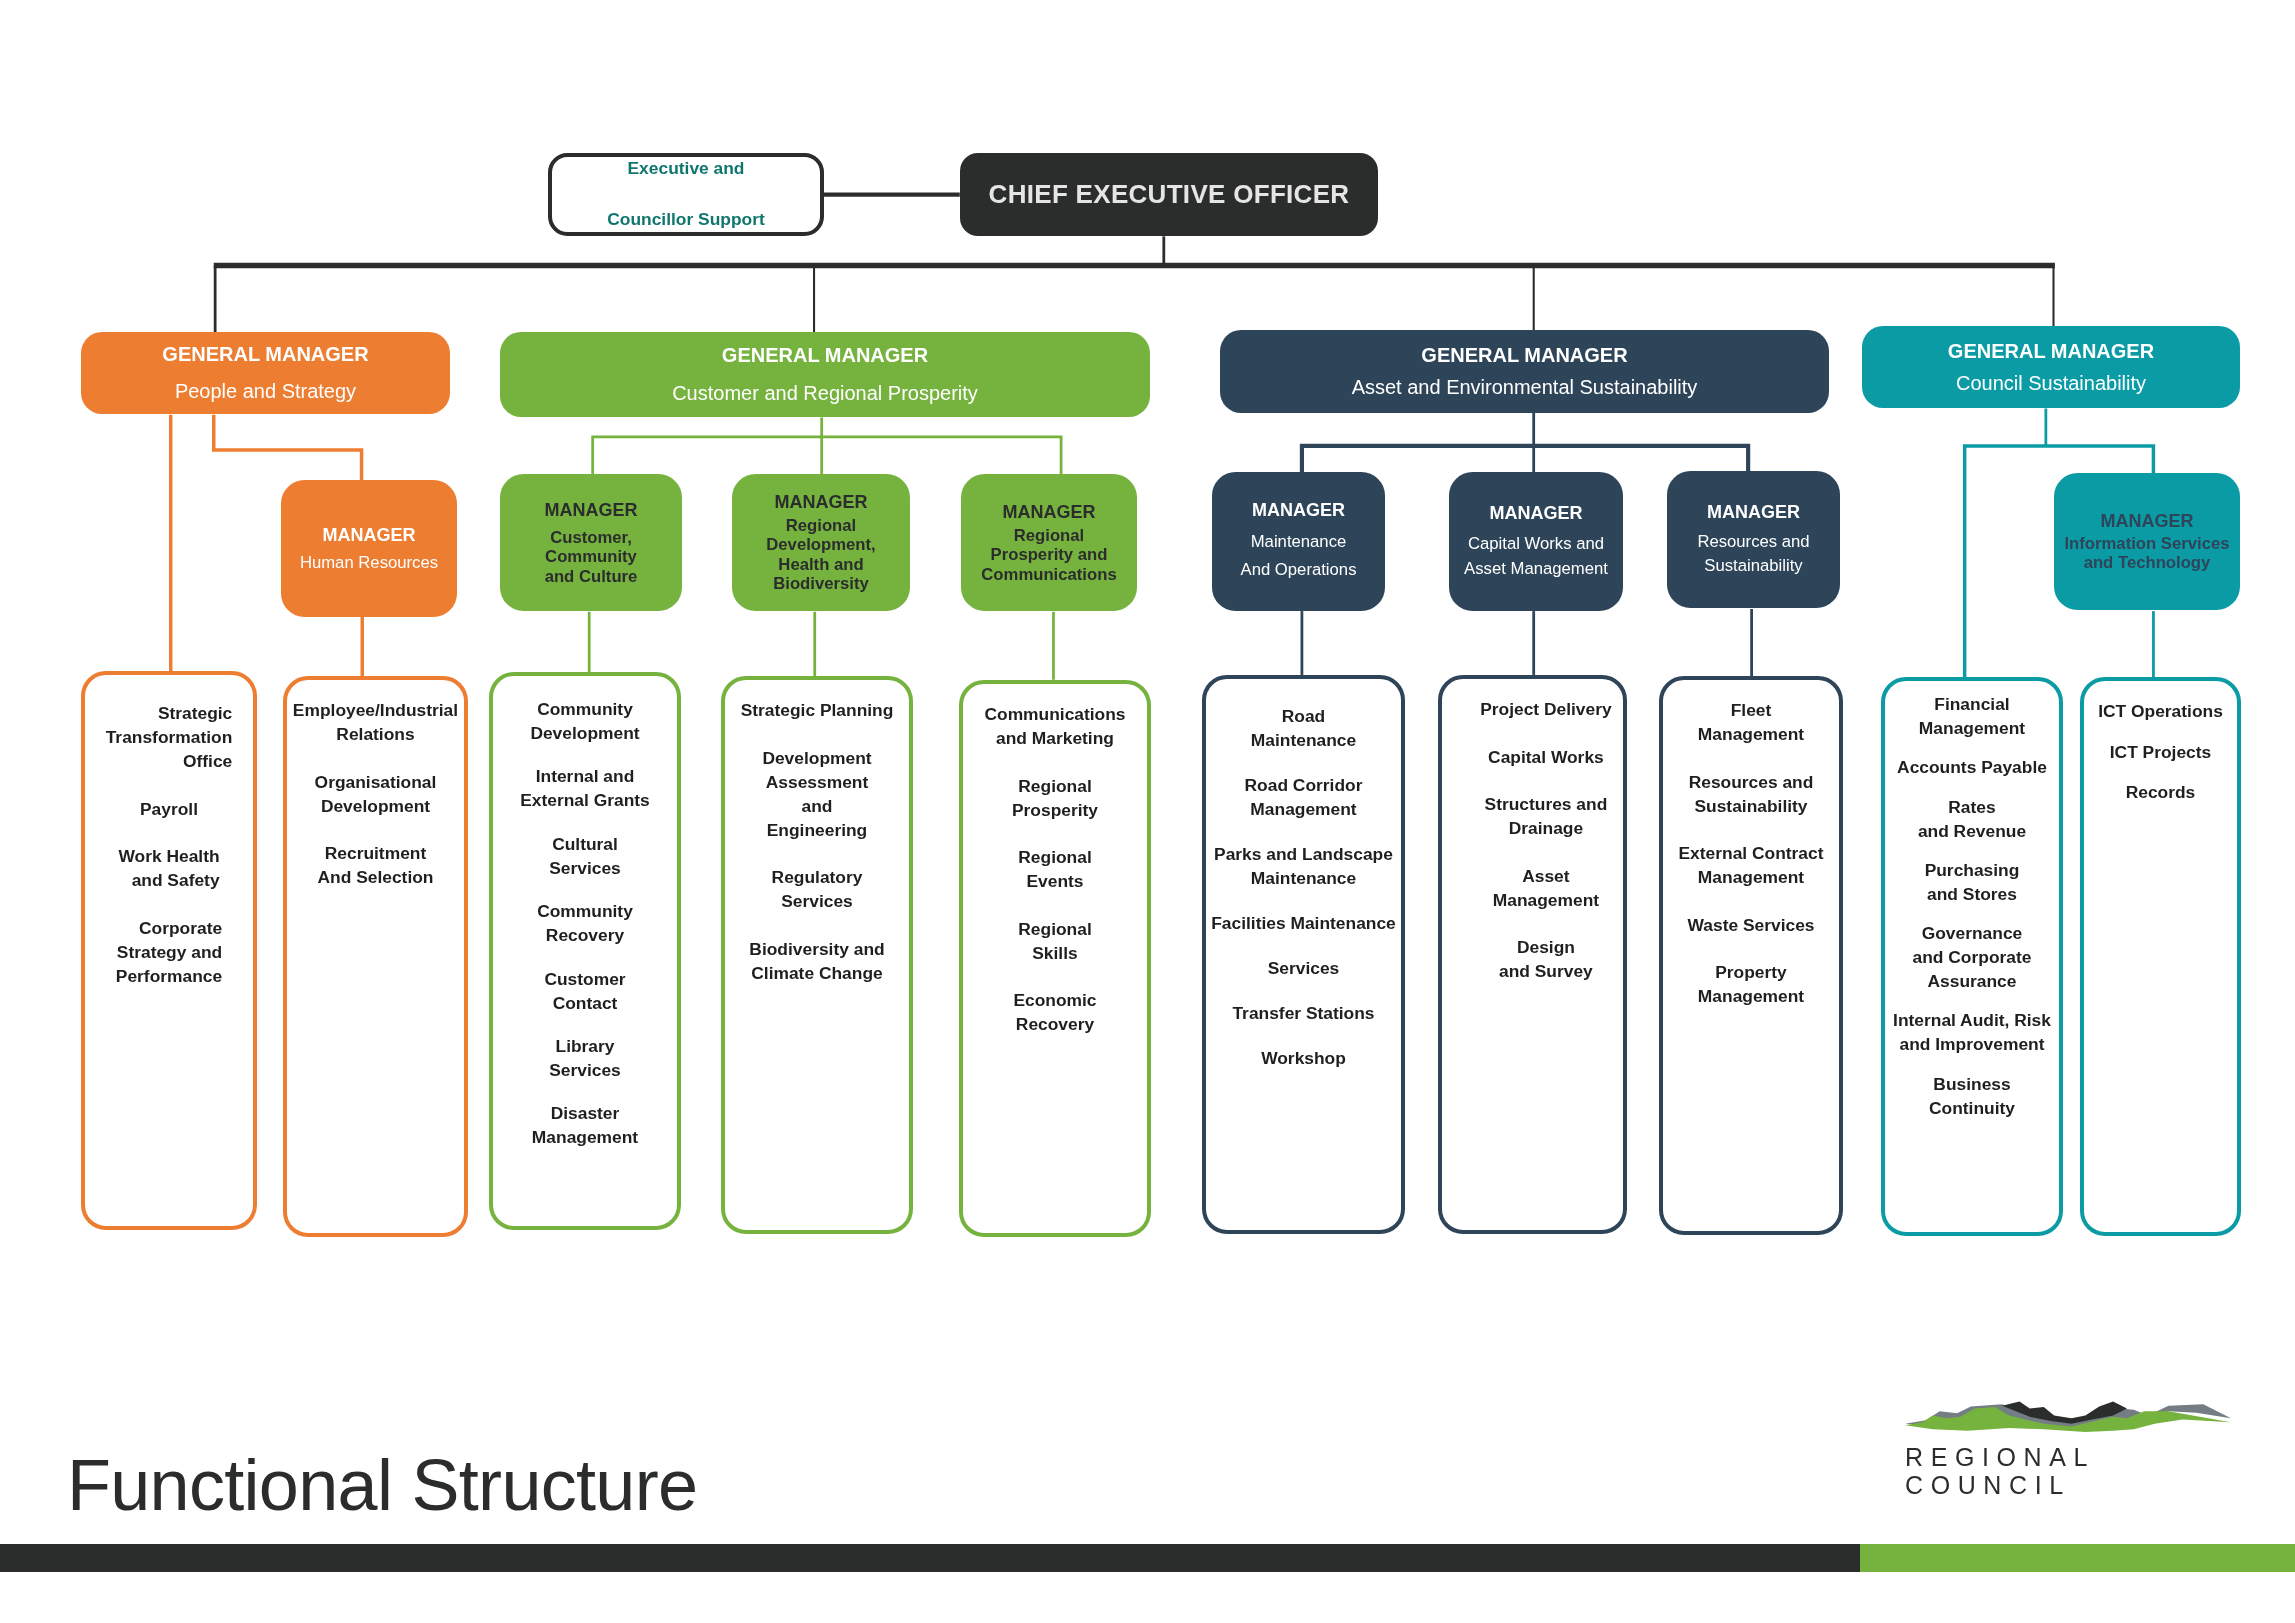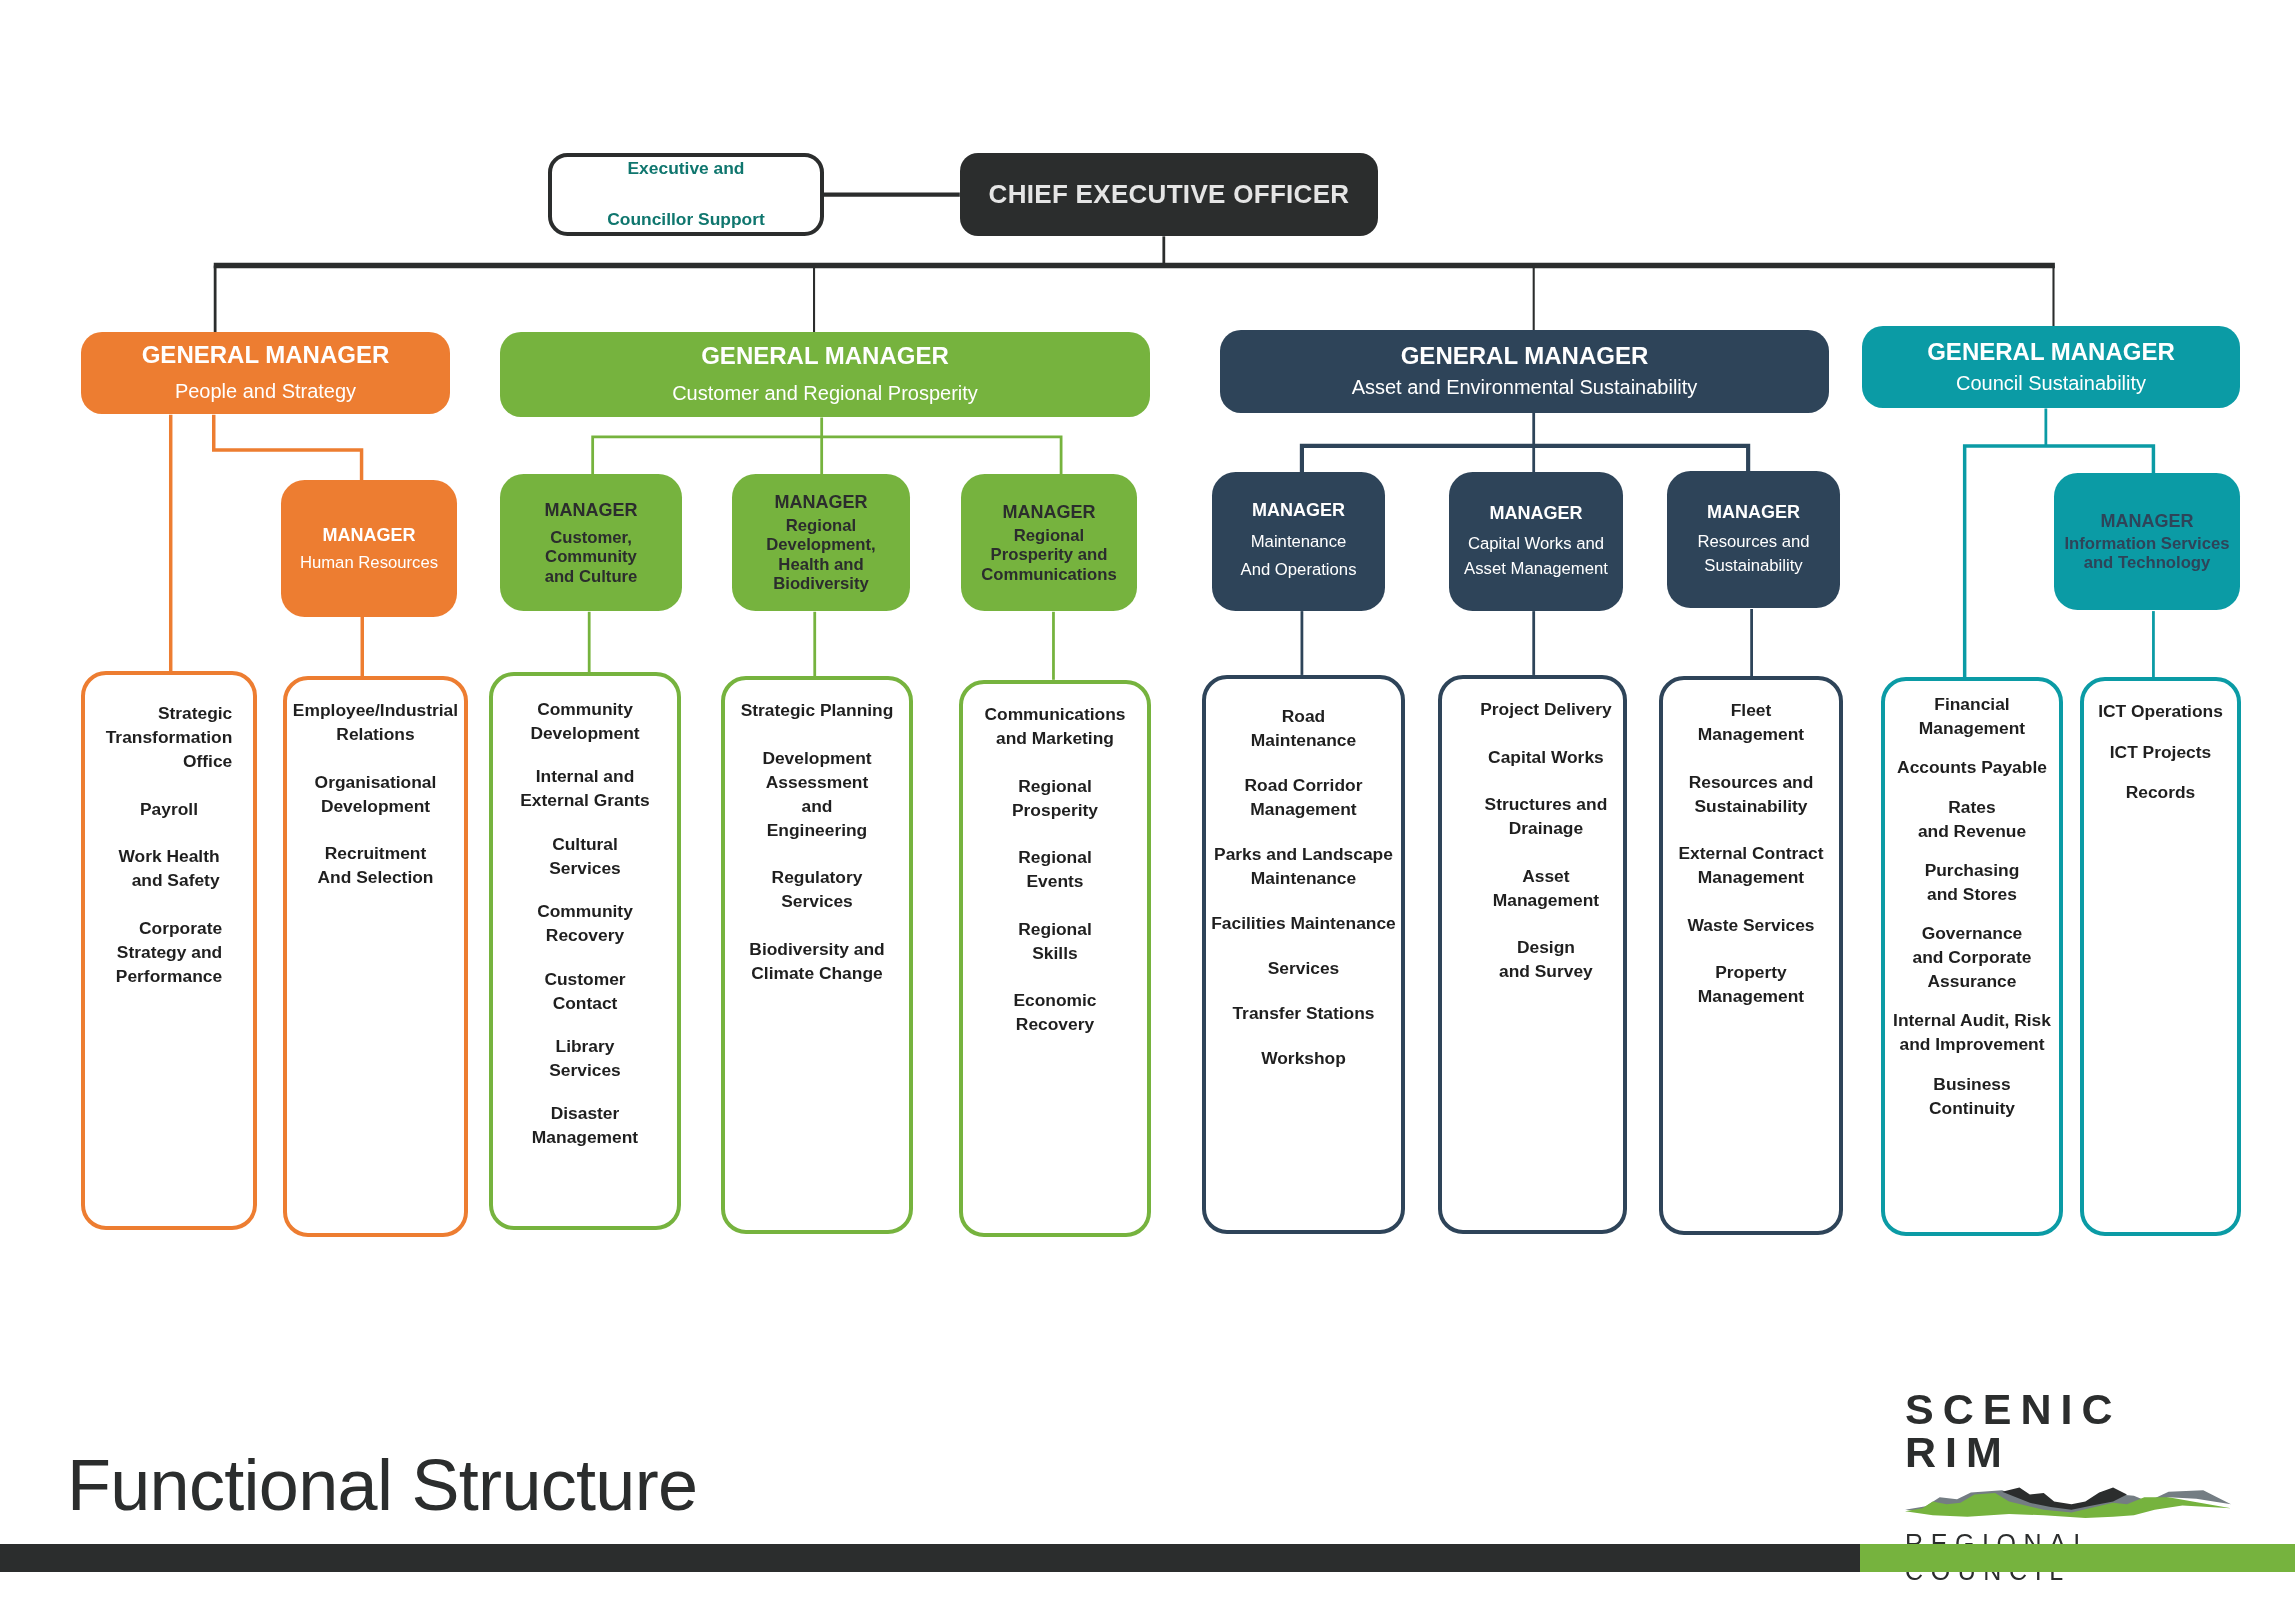--- a/index.html
+++ b/index.html
@@ -9,21 +9,21 @@
     .box { position:absolute; box-sizing:border-box; display:flex; flex-direction:column;
            align-items:center; text-align:center; }
     
     .exec { left:548px; top:153px; width:276px; height:83px; border:4.2px solid #2b2d2d;
             border-radius:19.4px; background:#fff; justify-content:space-between; font-size:17.4px;
             font-weight:bold; line-height:23.6px; color:#0f766e; }
     .ceo { left:960px; top:153px; width:418px; height:83px; background:#2b2d2d;
            border-radius:18px; justify-content:center; color:#e5e5e5; font-weight:bold; font-size:26px; letter-spacing:0.3px; }
     
     .gm { border-radius:21px; color:#fff; justify-content:center; }
-    .gm .t { font-weight:bold; font-size:24px; line-height:25px; }
+    .gm .t { font-weight:bold; font-size:20px; line-height:25px; }
     .gm .s { font-size:20px; line-height:25px; margin-top:12.5px; }
     .gm1 { left:81px; top:332px; width:369px; height:82px; background:#ed7d31; }
     .gm2 { left:500px; top:332px; width:650px; height:85px; background:#76b33e; }
     .gm3 { left:1220px; top:330px; width:609px; height:83px; background:#2e4459; }
     .gm4 { left:1862px; top:326px; width:378px; height:82px; background:#0b9ba5; }
     .gm4 .s { margin-top:7px; }
     .gm3 .s { margin-top:7px; }
     
     .mgr { border-radius:23.6px; justify-content:center; padding:0 2.8px; }
     .mgr .t { font-weight:bold; font-size:18px; line-height:22px; }
@@ -291,21 +291,20 @@
   </div>
 <div class="box fn f-teal   fn10">
     <div class="item">ICT Operations</div>
     <div class="item">ICT Projects</div>
     <div class="item">Records</div>
   </div>
 
 <div class="page-title">Functional Structure</div>
 
 <div class="logo">
-  <div class="name">SCENIC RIM</div>
   <svg width="326" height="43" viewBox="0 0 470 62">
     <path d="M0,40 L30,35 L50,22 L75,25 L95,15 L140,12 L160,20 L190,30 L240,38 L280,30 L310,18 L330,20 L350,28 L380,14 L430,12 L470,32 L420,24 L380,22 L350,34 L300,40 L260,46 L200,42 L150,38 L100,42 L60,45 Z" fill="#747d83"></path>
     <path d="M140,14 L165,8 L180,18 L200,16 L215,28 L240,32 L260,28 L280,15 L300,8 L320,18 L300,28 L270,34 L240,40 L210,36 L180,30 Z" fill="#2b2d2d"></path>
     <path d="M0,42 L25,38 L40,28 L60,32 L80,30 L100,18 L130,16 L150,28 L200,40 L240,44 L300,30 L320,32 L345,22 L380,22 L470,38 L400,34 L360,40 L330,48 L300,50 L260,52 L200,48 L150,46 L90,50 L40,48 Z" fill="#76b33e"></path>
   </svg>
   <div class="sub">REGIONAL COUNCIL</div>
 </div>
 
 <div class="footer-dark"></div>
 <div class="footer-green"></div>

